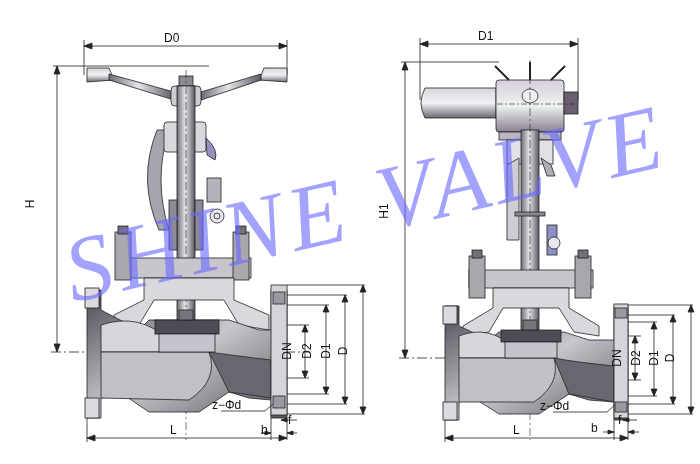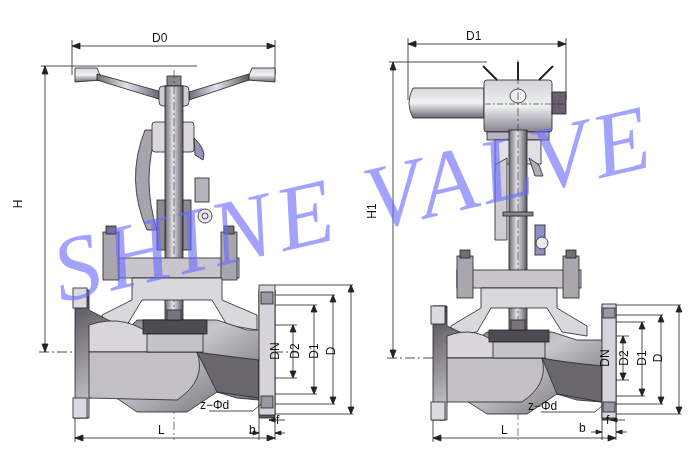--- a/index.html
+++ b/index.html
@@ -1,17 +1,17 @@
 <!DOCTYPE html>
 <html><head>
 <meta charset="utf-8">
 <style>
   html,body{margin:0;padding:0;background:#ffffff;}
   body{width:700px;height:464px;overflow:hidden;position:relative;font-family:"Liberation Sans",sans-serif;}
-  #stage{position:absolute;left:4px;top:0;width:648px;height:464px;padding-left:13px;}
+  #stage{position:absolute;left:16px;top:0;width:648px;height:464px;padding-left:13px;}
   .lbl{position:absolute;font-family:"Liberation Sans",sans-serif;font-size:12px;color:#111;line-height:1;white-space:nowrap;}
   .vlbl{position:absolute;font-family:"Liberation Sans",sans-serif;font-size:12px;color:#111;line-height:1;transform:rotate(-90deg);transform-origin:center;white-space:nowrap;}
   .wm{position:absolute;font-family:"Liberation Serif",serif;font-style:italic;font-size:92px;color:#6b6bff;opacity:0.62;letter-spacing:6px;white-space:nowrap;transform:rotate(-13deg);transform-origin:left bottom;pointer-events:none;}
 </style>
 </head>
 <body>
 
 <div id="stage">
 <svg width="700" height="464" viewBox="0 0 700 464" xmlns="http://www.w3.org/2000/svg">
   <defs>

